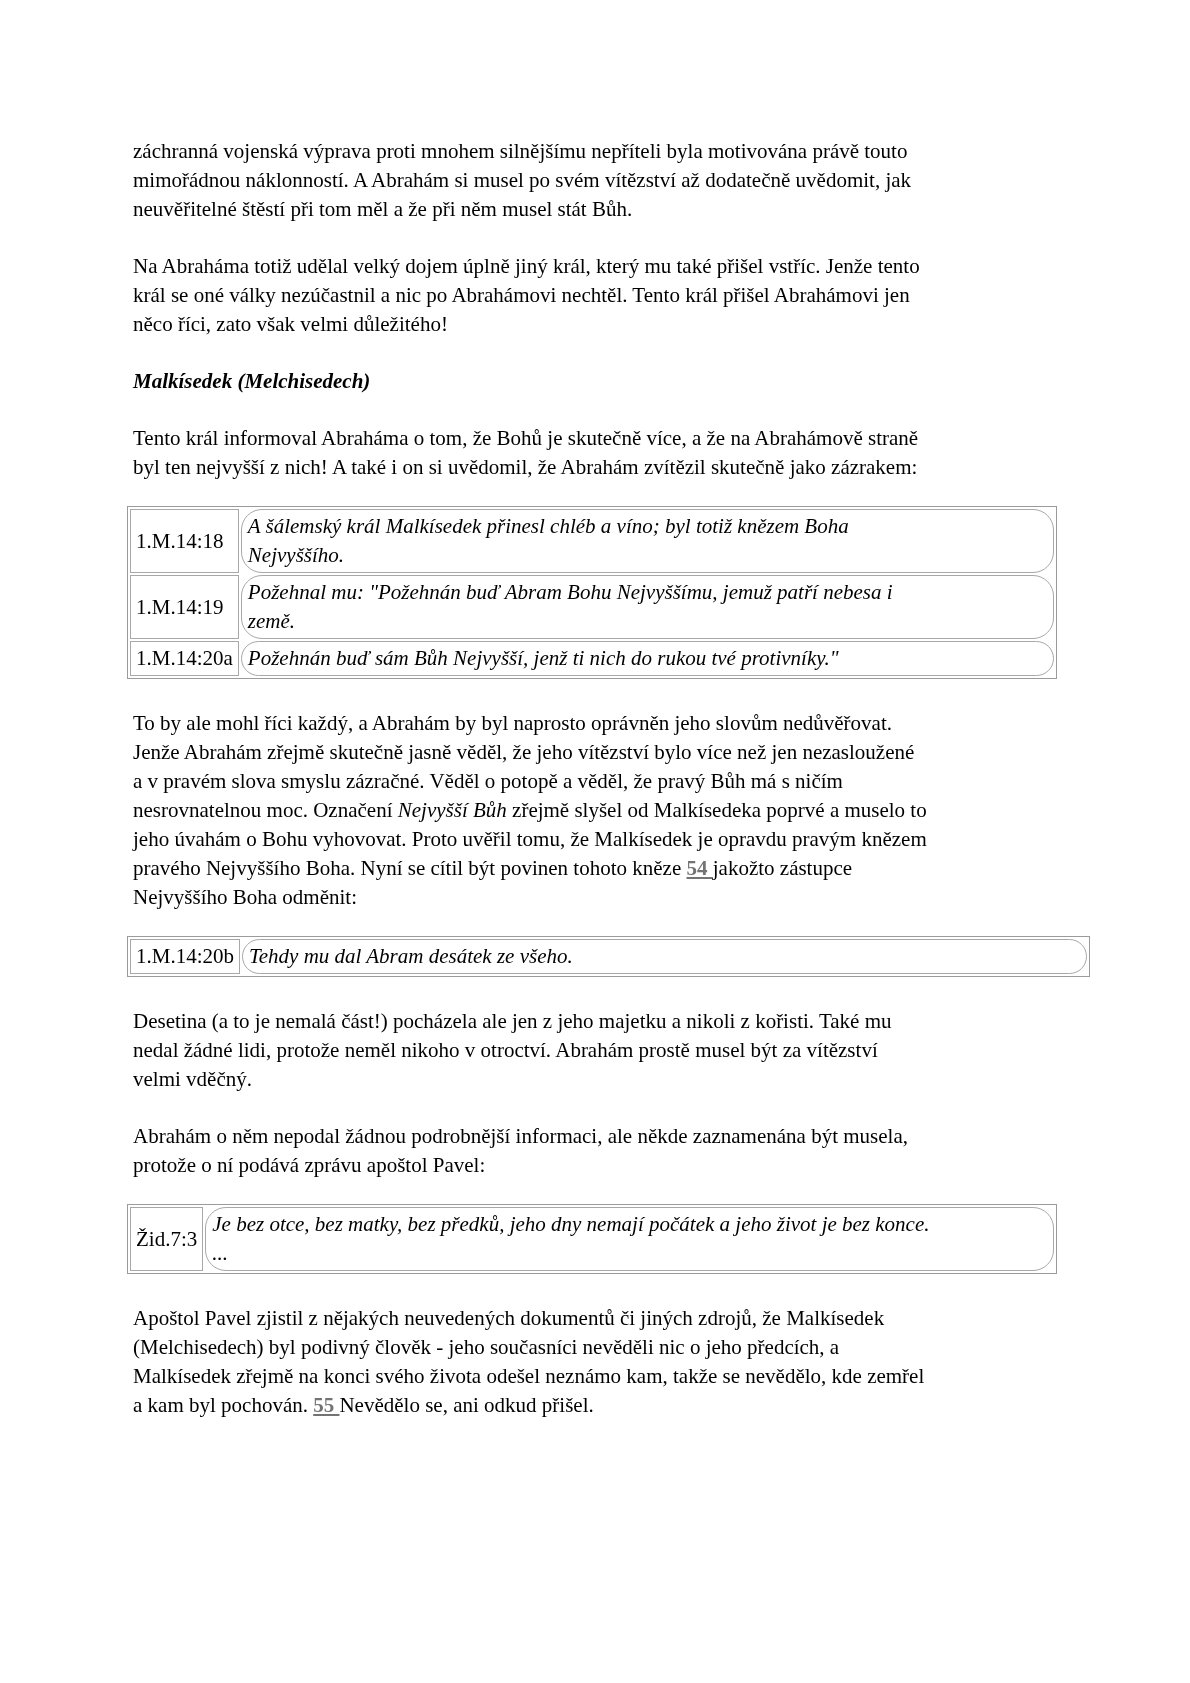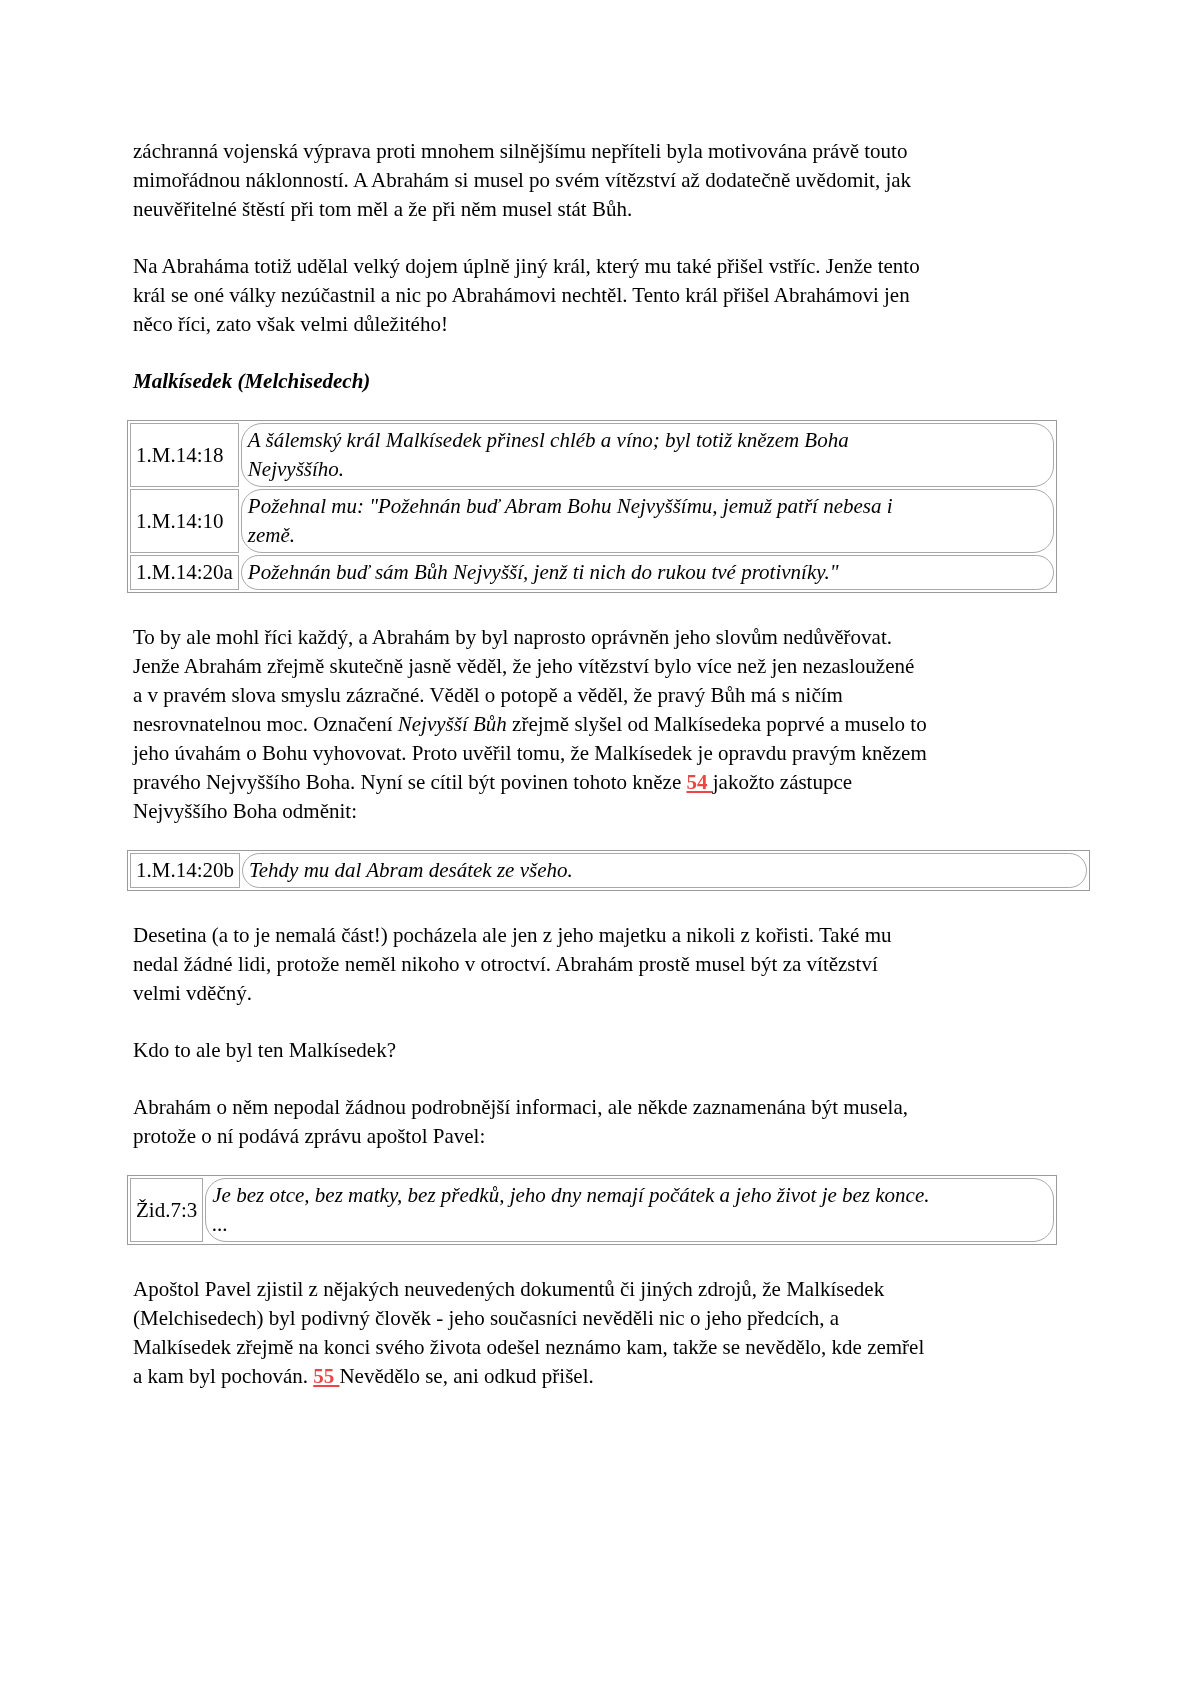--- a/index.html
+++ b/index.html
@@ -19,21 +19,21 @@
   p {
     margin: 28px 0 0 6px;
     width: 853px;
     white-space: pre-line;
   }
   p.first { margin-top: 0; }
   p.heading { font-weight: bold; font-style: italic; }
   .u { }
   .it { font-style: italic; }
   a.fn {
-    color: #ef4444;
+    color: #737373;
     font-weight: bold;
     text-decoration: underline;
     cursor: pointer;
   }
   table.scripture {
     border-collapse: separate;
     border-spacing: 2px;
     border: 1px solid #9b9b9b;
     background: #ffffff;
     margin: 24px 0 30px 0;
@@ -68,30 +68,32 @@
 mimořádnou náklonností. A Abrahám si musel po svém vítězství </span><span class="u">až dodatečně </span><span>uvědomit, jak
 neuvěřitelné štěstí při tom měl a že při něm musel stát Bůh.</span></p>
 
 
   <p>Na Abraháma totiž udělal velký dojem úplně jiný král, který mu také přišel vstříc. Jenže tento
 král se oné války nezúčastnil a nic po Abrahámovi nechtěl. Tento král přišel Abrahámovi jen
 něco říci, zato však velmi důležitého!</p>
 
   <p class="heading">Malkísedek (Melchisedech)</p>
 
+  <p>Tento král informoval Abraháma o tom, že Bohů je skutečně více, a že na Abrahámově straně
+byl ten nejvyšší z nich! A také i on si uvědomil, že Abrahám zvítězil skutečně jako zázrakem:</p>
 
   <table class="scripture">
     <tbody>
         <tr>
       <td class="ref">1.M.14:18</td>
       <td class="quote">A šálemský král Malkísedek přinesl chléb a víno; byl totiž knězem Boha
 Nejvyššího.</td>
     </tr>
     <tr>
-      <td class="ref">1.M.14:10</td>
+      <td class="ref">1.M.14:19</td>
       <td class="quote">Požehnal mu: "Požehnán buď Abram Bohu Nejvyššímu, jemuž patří nebesa i
 země.</td>
     </tr>
     <tr>
       <td class="ref">1.M.14:20a</td>
       <td class="quote">Požehnán buď sám Bůh Nejvyšší, jenž ti nich do rukou tvé protivníky."</td>
     </tr>
   </tbody>
     </table>
 
@@ -109,21 +111,20 @@
       <td class="ref">1.M.14:20b</td>
       <td class="quote">Tehdy mu dal Abram desátek ze všeho.</td>
     </tr>
   </tbody>
     </table>
 
   <p>Desetina (a to je nemalá část!) pocházela ale jen z jeho majetku a nikoli z kořisti. Také mu
 nedal žádné lidi, protože neměl nikoho v otroctví. Abrahám prostě musel být za vítězství
 velmi vděčný.</p>
 
-  <p>Kdo to ale byl ten Malkísedek?</p>
 
   <p>Abrahám o něm nepodal žádnou podrobnější informaci, ale někde zaznamenána být musela,
 protože o ní podává zprávu apoštol Pavel:</p>
 
   <table class="scripture">
     <tbody>
         <tr>
       <td class="ref">Žid.7:3</td>
       <td class="quote">Je bez otce, bez matky, bez předků, jeho dny nemají počátek a jeho život je bez konce.
 ...</td>

